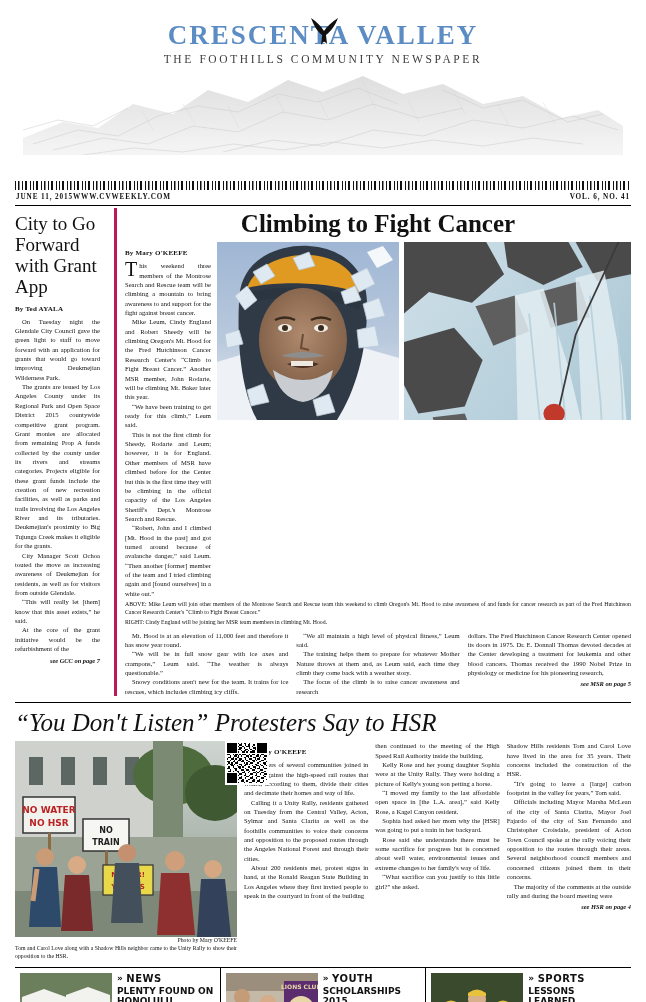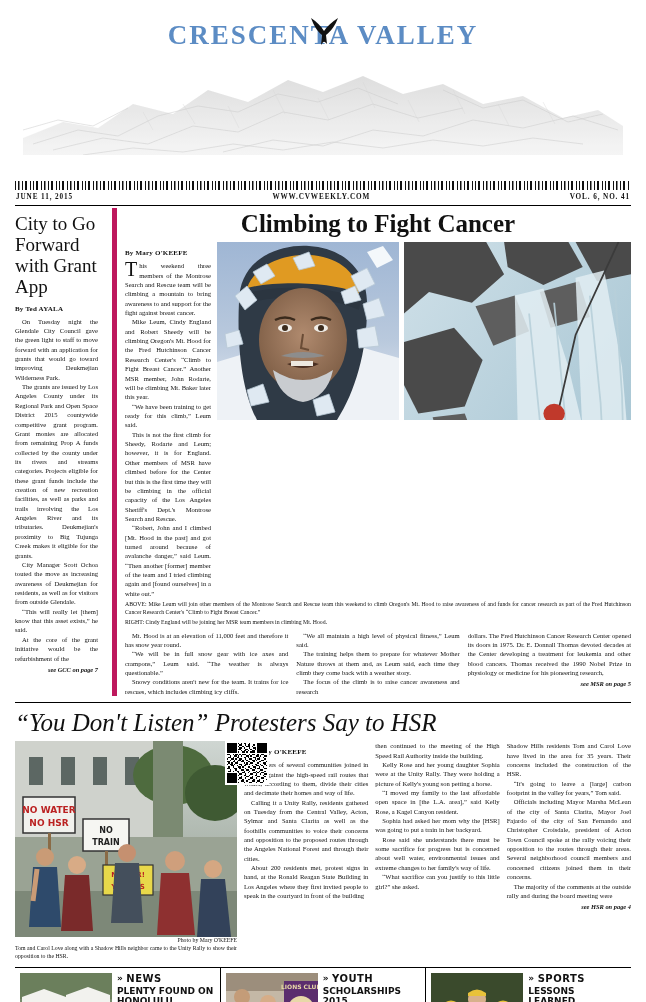--- a/index.html
+++ b/index.html
@@ -46,38 +46,38 @@
   .barstrip svg { display:block; }
 
   
   .dateline {
     display:flex; justify-content:space-between; align-items:center;
     font-size:7.2px; letter-spacing:.9px; font-weight:700;
     padding:3px 1px 4px 1px;
     border-bottom:1.6px solid #000;
     font-family:"Liberation Serif", serif;
   }
-  .dateline .mid { flex:1; text-align:center; }
+  .dateline .mid { flex:1; }
   .dateline .right { text-align:center; }
 
   
   .hl1 {
     font-size:19px; line-height:1.1; font-weight:400;
     font-family:"Liberation Serif", serif; margin:6px 0 0 0;
   }
   .byline { font-size:7px; font-weight:700; margin:7px 0 4px 0; letter-spacing:.2px; }
   .bodytext { font-size:6.6px; line-height:1.42; text-align:justify; }
   .bodytext p { margin:0; text-indent:7px; }
   .jump { font-size:6.4px; font-style:italic; font-weight:700; text-align:right; margin-top:3px; }
   .caption { font-size:5.8px; line-height:1.35; text-align:justify; margin:2px 0 0 0; }
   .credit { font-size:5.8px; text-align:right; font-weight:400; }
 
   
   .topsec { display:flex; gap:0; padding-top:2px; }
-  .col-left { width:102px; padding-right:14px; border-right:5px solid #be185d; }
+  .col-left { width:102px; padding-right:14px; border-right:3px solid #be185d; }
   .col-main { flex:1; padding-left:8px; }
 
   .bighead {
     text-align:center; font-size:25px; line-height:1.05;
     font-family:"Liberation Serif", serif; font-weight:700;
     margin:3px 0 5px 0;
   }
 
   .art-row { display:flex; gap:6px; }
   .art-col1 { width:86px; }
@@ -160,20 +160,21 @@
       <span>CRESCENTA VALLEY</span>
       <span class="bird">
         <svg width="40" height="34" viewBox="0 0 40 34">
           <path d="M6,4 C12,8 16,12 19,17 C22,12 27,8 33,4 C30,12 26,17 21,21 L22,30 L19,27 L16,31 L17,21 C12,17 9,12 6,4 Z" fill="#111"></path>
           <path d="M19,17 C19,20 19,24 19,28" stroke="#111" stroke-width="1.6" fill="none"></path>
         </svg>
       </span>
     </div>
 
 
+    <div class="tagline">THE FOOTHILLS COMMUNITY NEWSPAPER</div>
   </div>
 
   <div class="barstrip">
     <svg width="616" height="9" viewBox="0 0 616 9" preserveAspectRatio="none">
       <g fill="#111">
 
         <rect x="0" y="0" width="1" height="9"></rect>
           <rect x="3" y="0" width="1.5" height="9"></rect>
         <rect x="7" y="0" width="1" height="9"></rect>
           <rect x="10" y="0" width="2" height="9"></rect>

